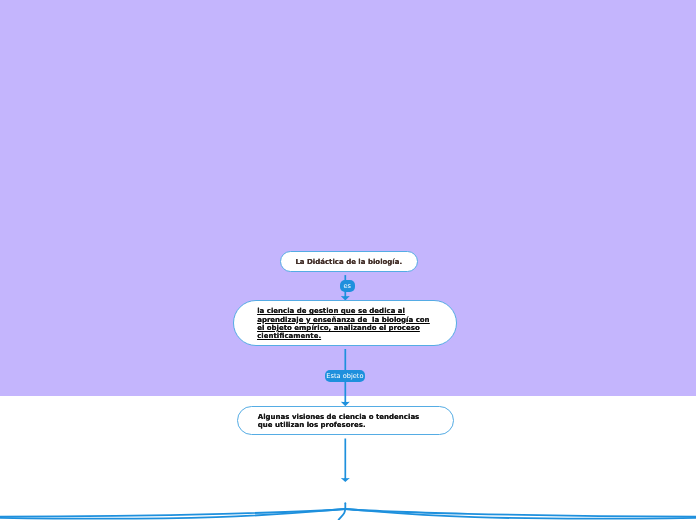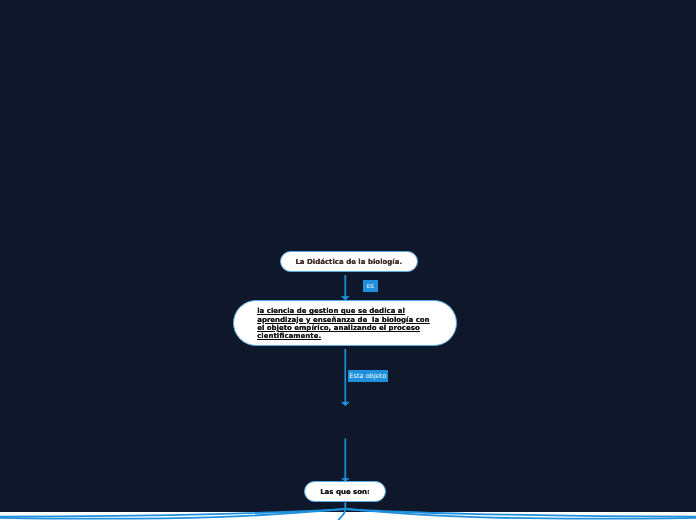--- a/index.html
+++ b/index.html
@@ -1,39 +1,39 @@
 <!DOCTYPE html>
 <html><head>
 <meta charset="utf-8">
 <title>Mapa mental</title>
 <style>
   html,body{margin:0;padding:0;}
   body{width:696px;height:520px;background:#ffffff;overflow:hidden;
        font-family:"DejaVu Sans","Liberation Sans",sans-serif;
        -webkit-font-smoothing:antialiased;}
-  #canvas{position:relative;width:696px;height:512px;background:#0f172a;}
+  #canvas{position:relative;width:696px;height:396px;background:#c4b5fd;}
 
   svg.edge-layer{position:absolute;left:0;top:0;width:696px;height:520px;}
 
   .node{position:absolute;box-sizing:border-box;background:#ffffff;
         border:1px solid #55ace4;border-radius:999px;
         display:flex;align-items:center;}
   .node-text{font-weight:bold;font-size:7.0px;line-height:8.25px;color:#1a1a1a;
              white-space:pre;letter-spacing:0;position:relative;top:0.9px;
              text-shadow:0 0 0.25px currentColor;}
   .node-root{left:279.6px;top:251px;width:138.4px;height:21px;justify-content:center;}
   .node-root .node-text{color:#43302a;}
   .node-definition{left:233px;top:300.2px;width:223.5px;height:45.8px;padding-left:23.2px;text-decoration:underline;}
   .node-visions{left:237px;top:406px;width:216.5px;height:29px;padding-left:19.8px;}
   .node-list{left:304px;top:481px;width:82px;height:21px;justify-content:center;}
 
   .edge-label{position:absolute;background:#1e90dd;color:#ffffff;
               font-size:6.6px;line-height:1;display:flex;align-items:center;
               justify-content:center;box-sizing:border-box;white-space:nowrap;
-              border-radius:0;margin-left:23px;}
+              border-radius:5px;}
   .edge-label > span{display:block;transform:translateY(-0.2px);}
   .edge-label-es{left:339.6px;top:280px;width:15.2px;height:12px;}
   .edge-label-esta-tiene{left:324.8px;top:369.8px;width:40.2px;height:12.3px;}
 </style>
 </head>
 <body>
 
 <div id="canvas">
 
   <svg class="edge-layer" viewBox="0 0 696 520" xmlns="http://www.w3.org/2000/svg">
@@ -67,24 +67,25 @@
     <span class="node-text">La Didáctica de la biología.</span>
   </div>
 
   <div class="node node-definition">
     <span class="node-text">la ciencia de gestion que se dedica al
 aprendizaje y enseñanza de  la biología con
 el objeto empírico, analizando el proceso
 cientificamente.</span>
   </div>
 
+  <div class="node node-visions">
+    <span class="node-text">Algunas visiones de ciencia o tendencias
+que utilizan los profesores.</span>
+  </div>
 
-  <div class="node node-list">
-    <span class="node-text">Las que son:</span>
-  </div>
 
   <div class="edge-label edge-label-es">
     <span>es</span>
   </div>
 
   <div class="edge-label edge-label-esta-tiene">
     <span>Esta objeto</span>
   </div>
 
 </div>

